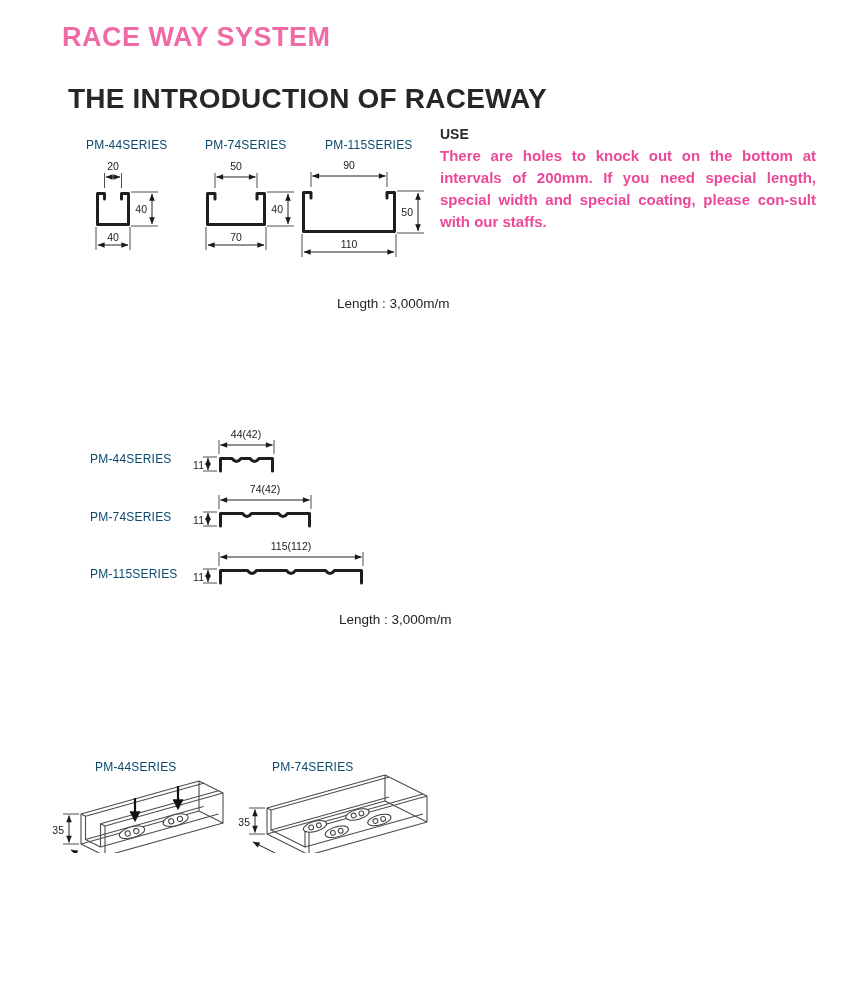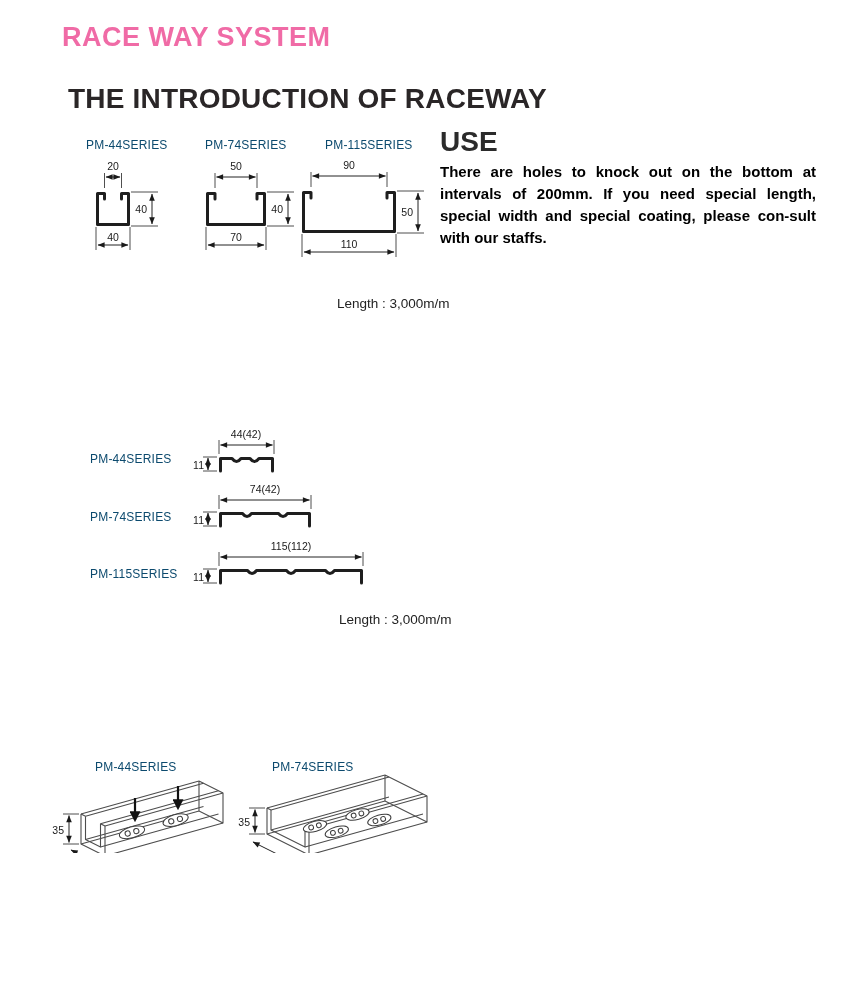--- a/index.html
+++ b/index.html
@@ -15,23 +15,23 @@
     left:62px; top:22px; font-size:27px; font-weight:bold; color:#f06ba6;
     letter-spacing:0.5px;
   }
   .page-subtitle {
     left:68px; top:52px; font-size:28px; font-weight:bold; color:#2a2627;
     letter-spacing:0.2px;
     margin-top:31px;
   }
   .series-label { font-size:12px; color:#0c4a6e; letter-spacing:0.2px; white-space:nowrap; }
   .text-col { left:440px; width:376px; }
-  .sec-heading { font-size:28px; font-weight:bold; color:#2b2b2b; margin-bottom:3px; }
+  .sec-heading { font-size:14px; font-weight:bold; color:#2b2b2b; margin-bottom:3px; }
   .sec-body {
-    font-size:15px; font-weight:bold; color:#000000; line-height:1.47;
+    font-size:15px; font-weight:bold; color:#ec4899; line-height:1.47;
     text-align:justify;
   }
   .length-note { font-size:13.5px; color:#222; white-space:nowrap;margin-left:17px; }
   svg { display:block; overflow:visible; }
   .profile-stroke { fill:none; stroke:#1e1e1e; stroke-width:3; stroke-linejoin:round; stroke-linecap:round; }
   .dim-line { stroke:#222; stroke-width:1; }
   .dim-ext  { stroke:#222; stroke-width:0.8; }
   .dim-text { font-family:"Liberation Sans", sans-serif; font-size:10.5px; fill:#1a1a1a; }
   .iso-line { fill:none; stroke:#4d4d4d; stroke-width:1.1; stroke-linejoin:round; }
   .slot-ell { fill:#ffffff; stroke:#3d3d3d; stroke-width:1; }

